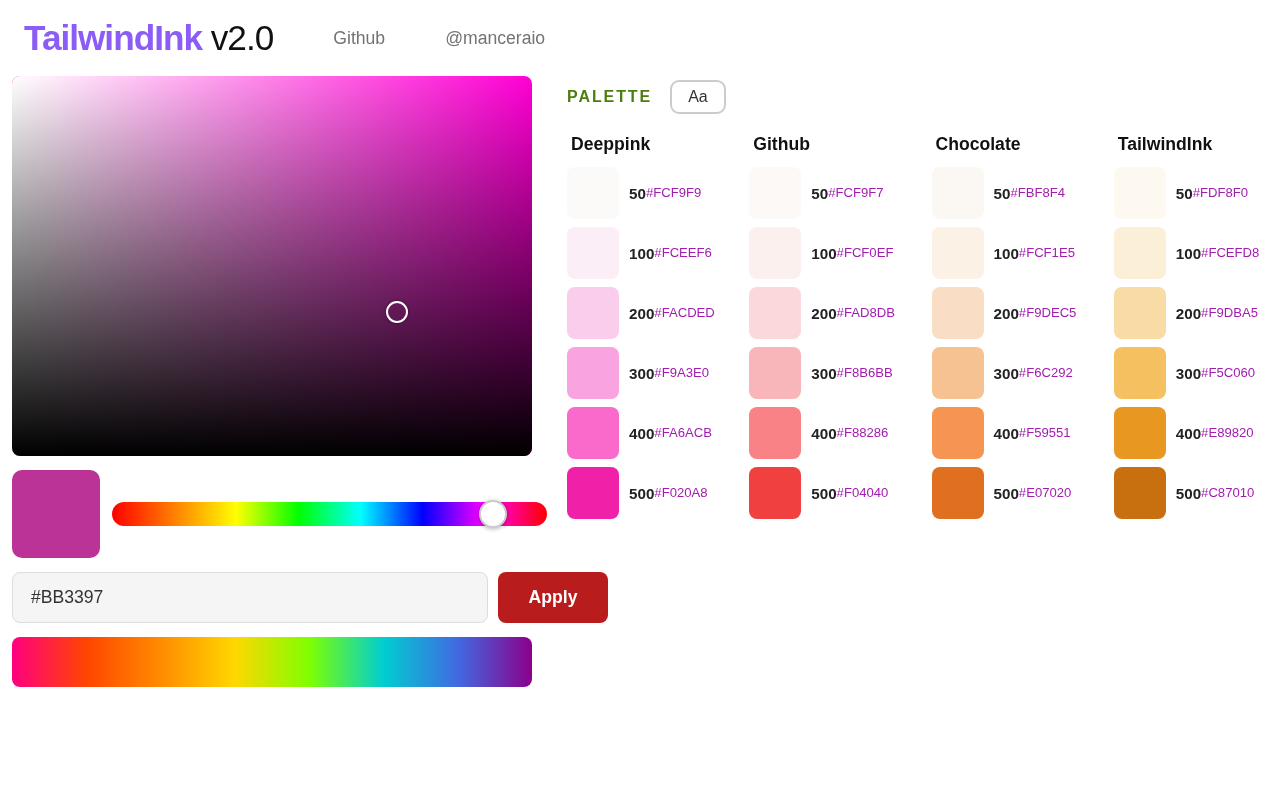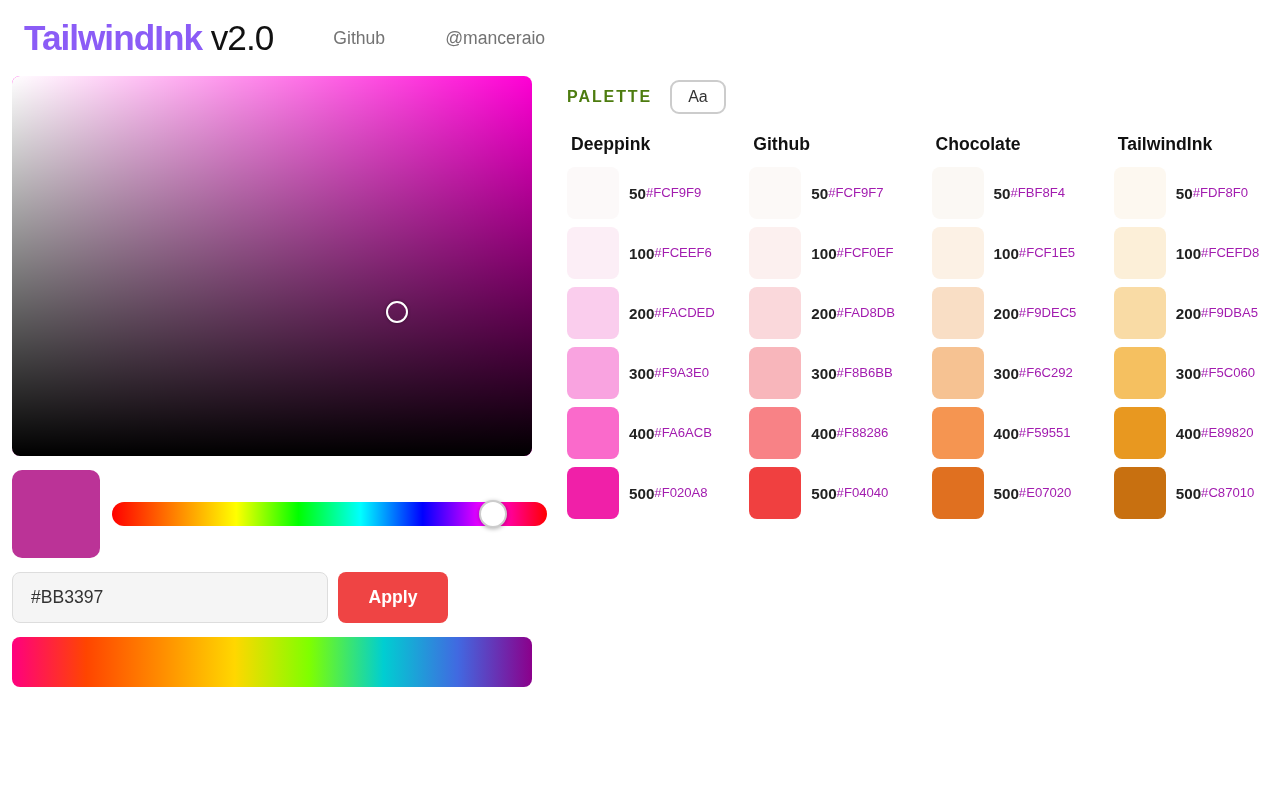--- a/index.html
+++ b/index.html
@@ -115,34 +115,34 @@
       right: 40px;
       transform: translateY(-50%);
       box-shadow: 0 1px 4px rgba(0,0,0,0.3);
     }
 
     
     .hex-row {
       display: flex;
       gap: 10px;
       margin-top: 14px;
-      width: 436px;
+      width: 596px;
     }
     .hex-input {
       flex: 1;
       padding: 14px 18px;
       border: 1.5px solid #ddd;
       border-radius: 8px;
       font-size: 1.1rem;
       color: #333;
       background: #f5f5f5;
       outline: none;
     }
     .apply-btn {
-      background: #ef4444;
+      background: #b91c1c;
       color: white;
       border: none;
       border-radius: 8px;
       padding: 9px 28px;
       font-size: 1.1rem;
       font-weight: 600;
       cursor: pointer;
       min-width: 110px;
     }
 

